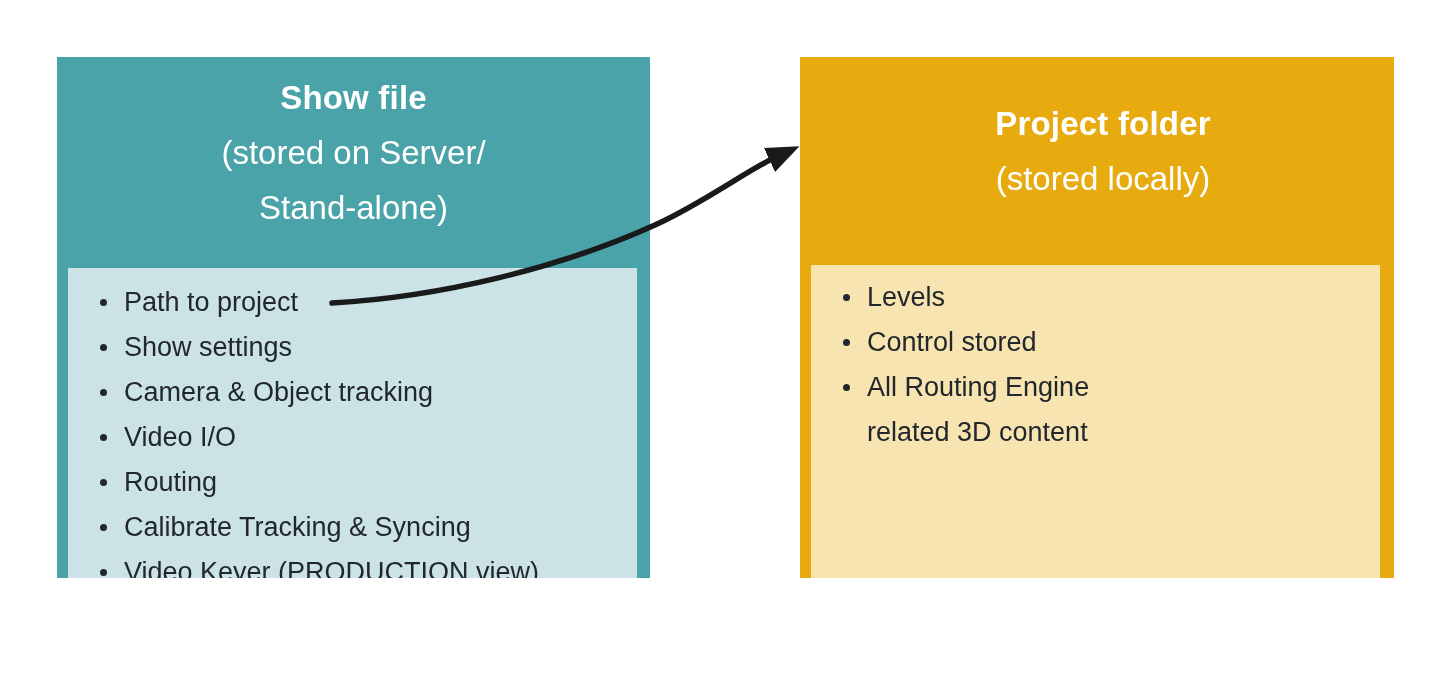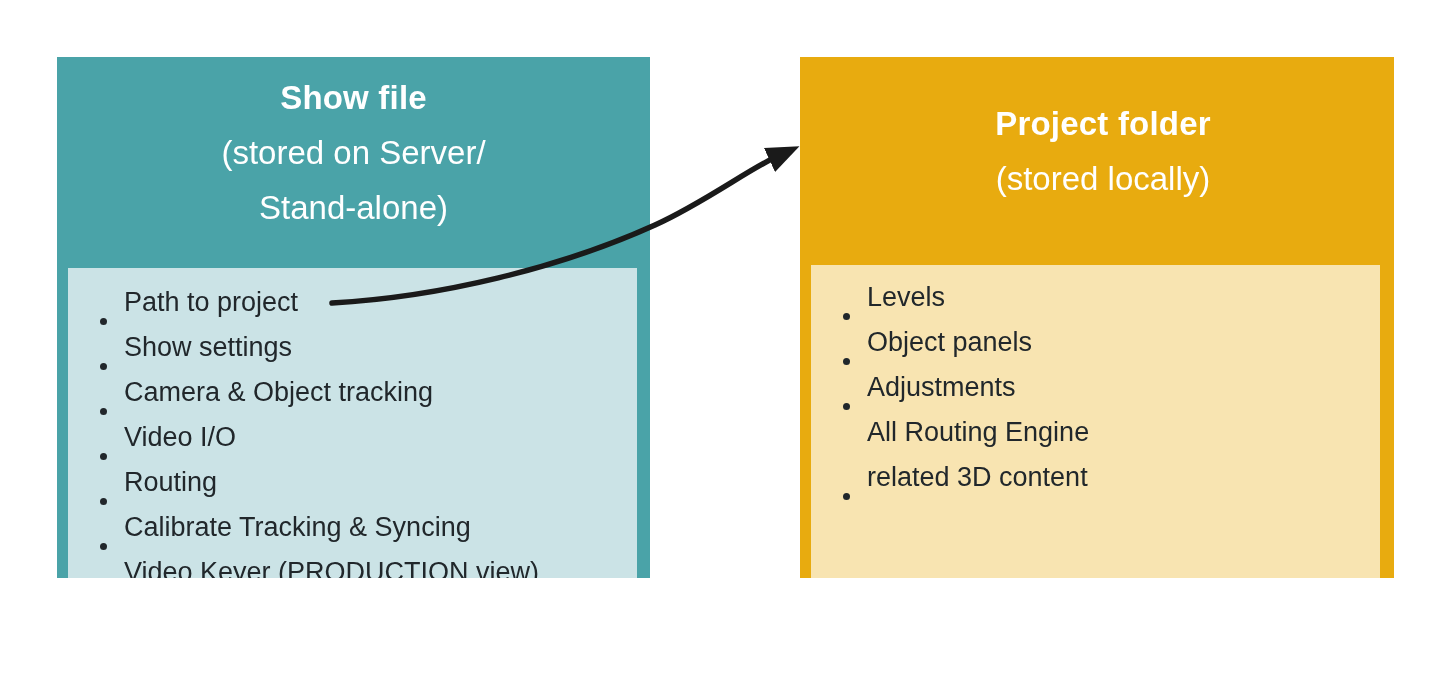--- a/index.html
+++ b/index.html
@@ -84,21 +84,21 @@
     list-style: none;
     font-size: 27px;
     line-height: 45px;
     color: var(--ink);
   }
   .box--teal  .item-list { padding: 12px 18px 0 32px; }
   .box--orange .item-list { padding: 10px 34px 0 32px; }
 
   .list-item {
     display: flex;
-    align-items: flex-end;
+    align-items: flex-start;
   }
   .bullet {
     flex: 0 0 auto;
     width: 7px;
     height: 7px;
     border-radius: 50%;
     background: var(--ink);
     margin: 19px 17px 0 0;
   }
   .item-text { display: block; }
@@ -180,27 +180,23 @@
     <div class="box-body">
       <ul class="item-list">
 
           <li class="list-item">
             <span class="bullet"></span>
             <span class="item-text">Levels</span>
           </li>
 
           <li class="list-item">
             <span class="bullet"></span>
-            <span class="item-text">Object panels</span>
-          </li>
-
-          <li class="list-item">
-            <span class="bullet"></span>
-            <span class="item-text">Adjustments</span>
-          </li>
+            <span class="item-text">Control stored</span>
+          </li>
+
 
           <li class="list-item">
             <span class="bullet"></span>
             <span class="item-text">All Routing Engine related 3D content</span>
           </li>
         </ul>
     </div>
   </div>
 
   <svg class="arrow-layer" viewBox="0 0 1451 688" aria-hidden="true">

